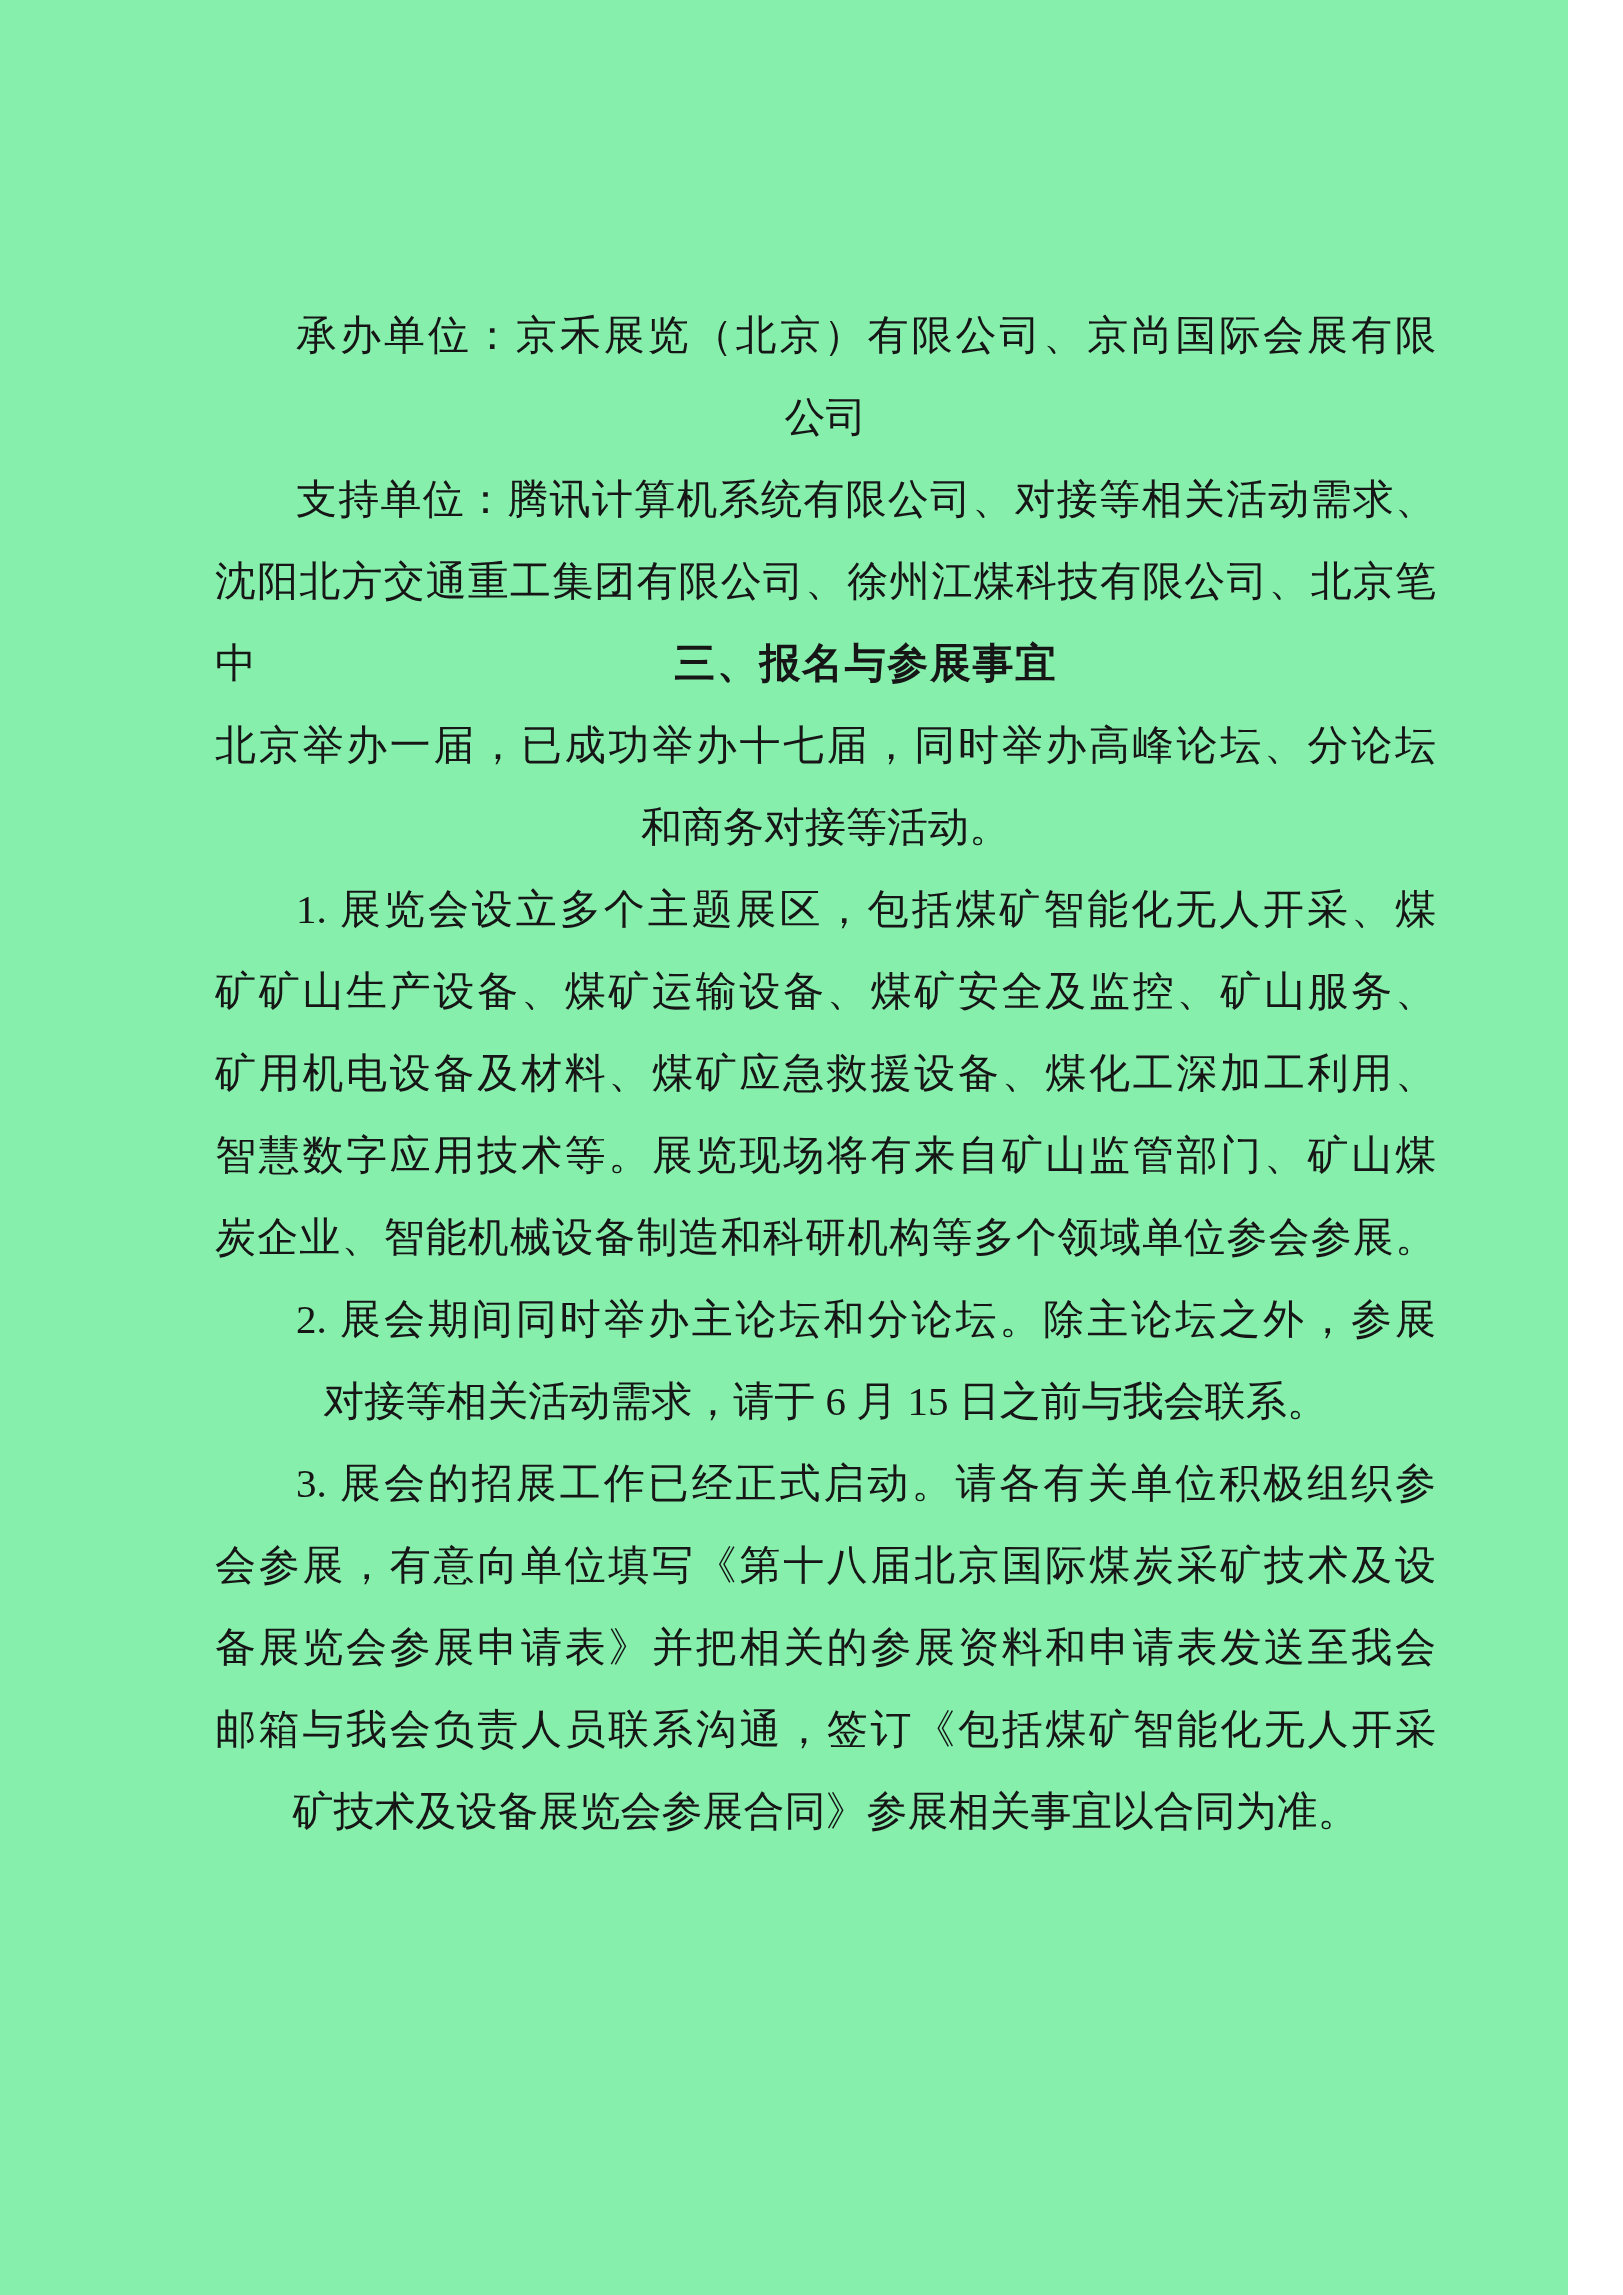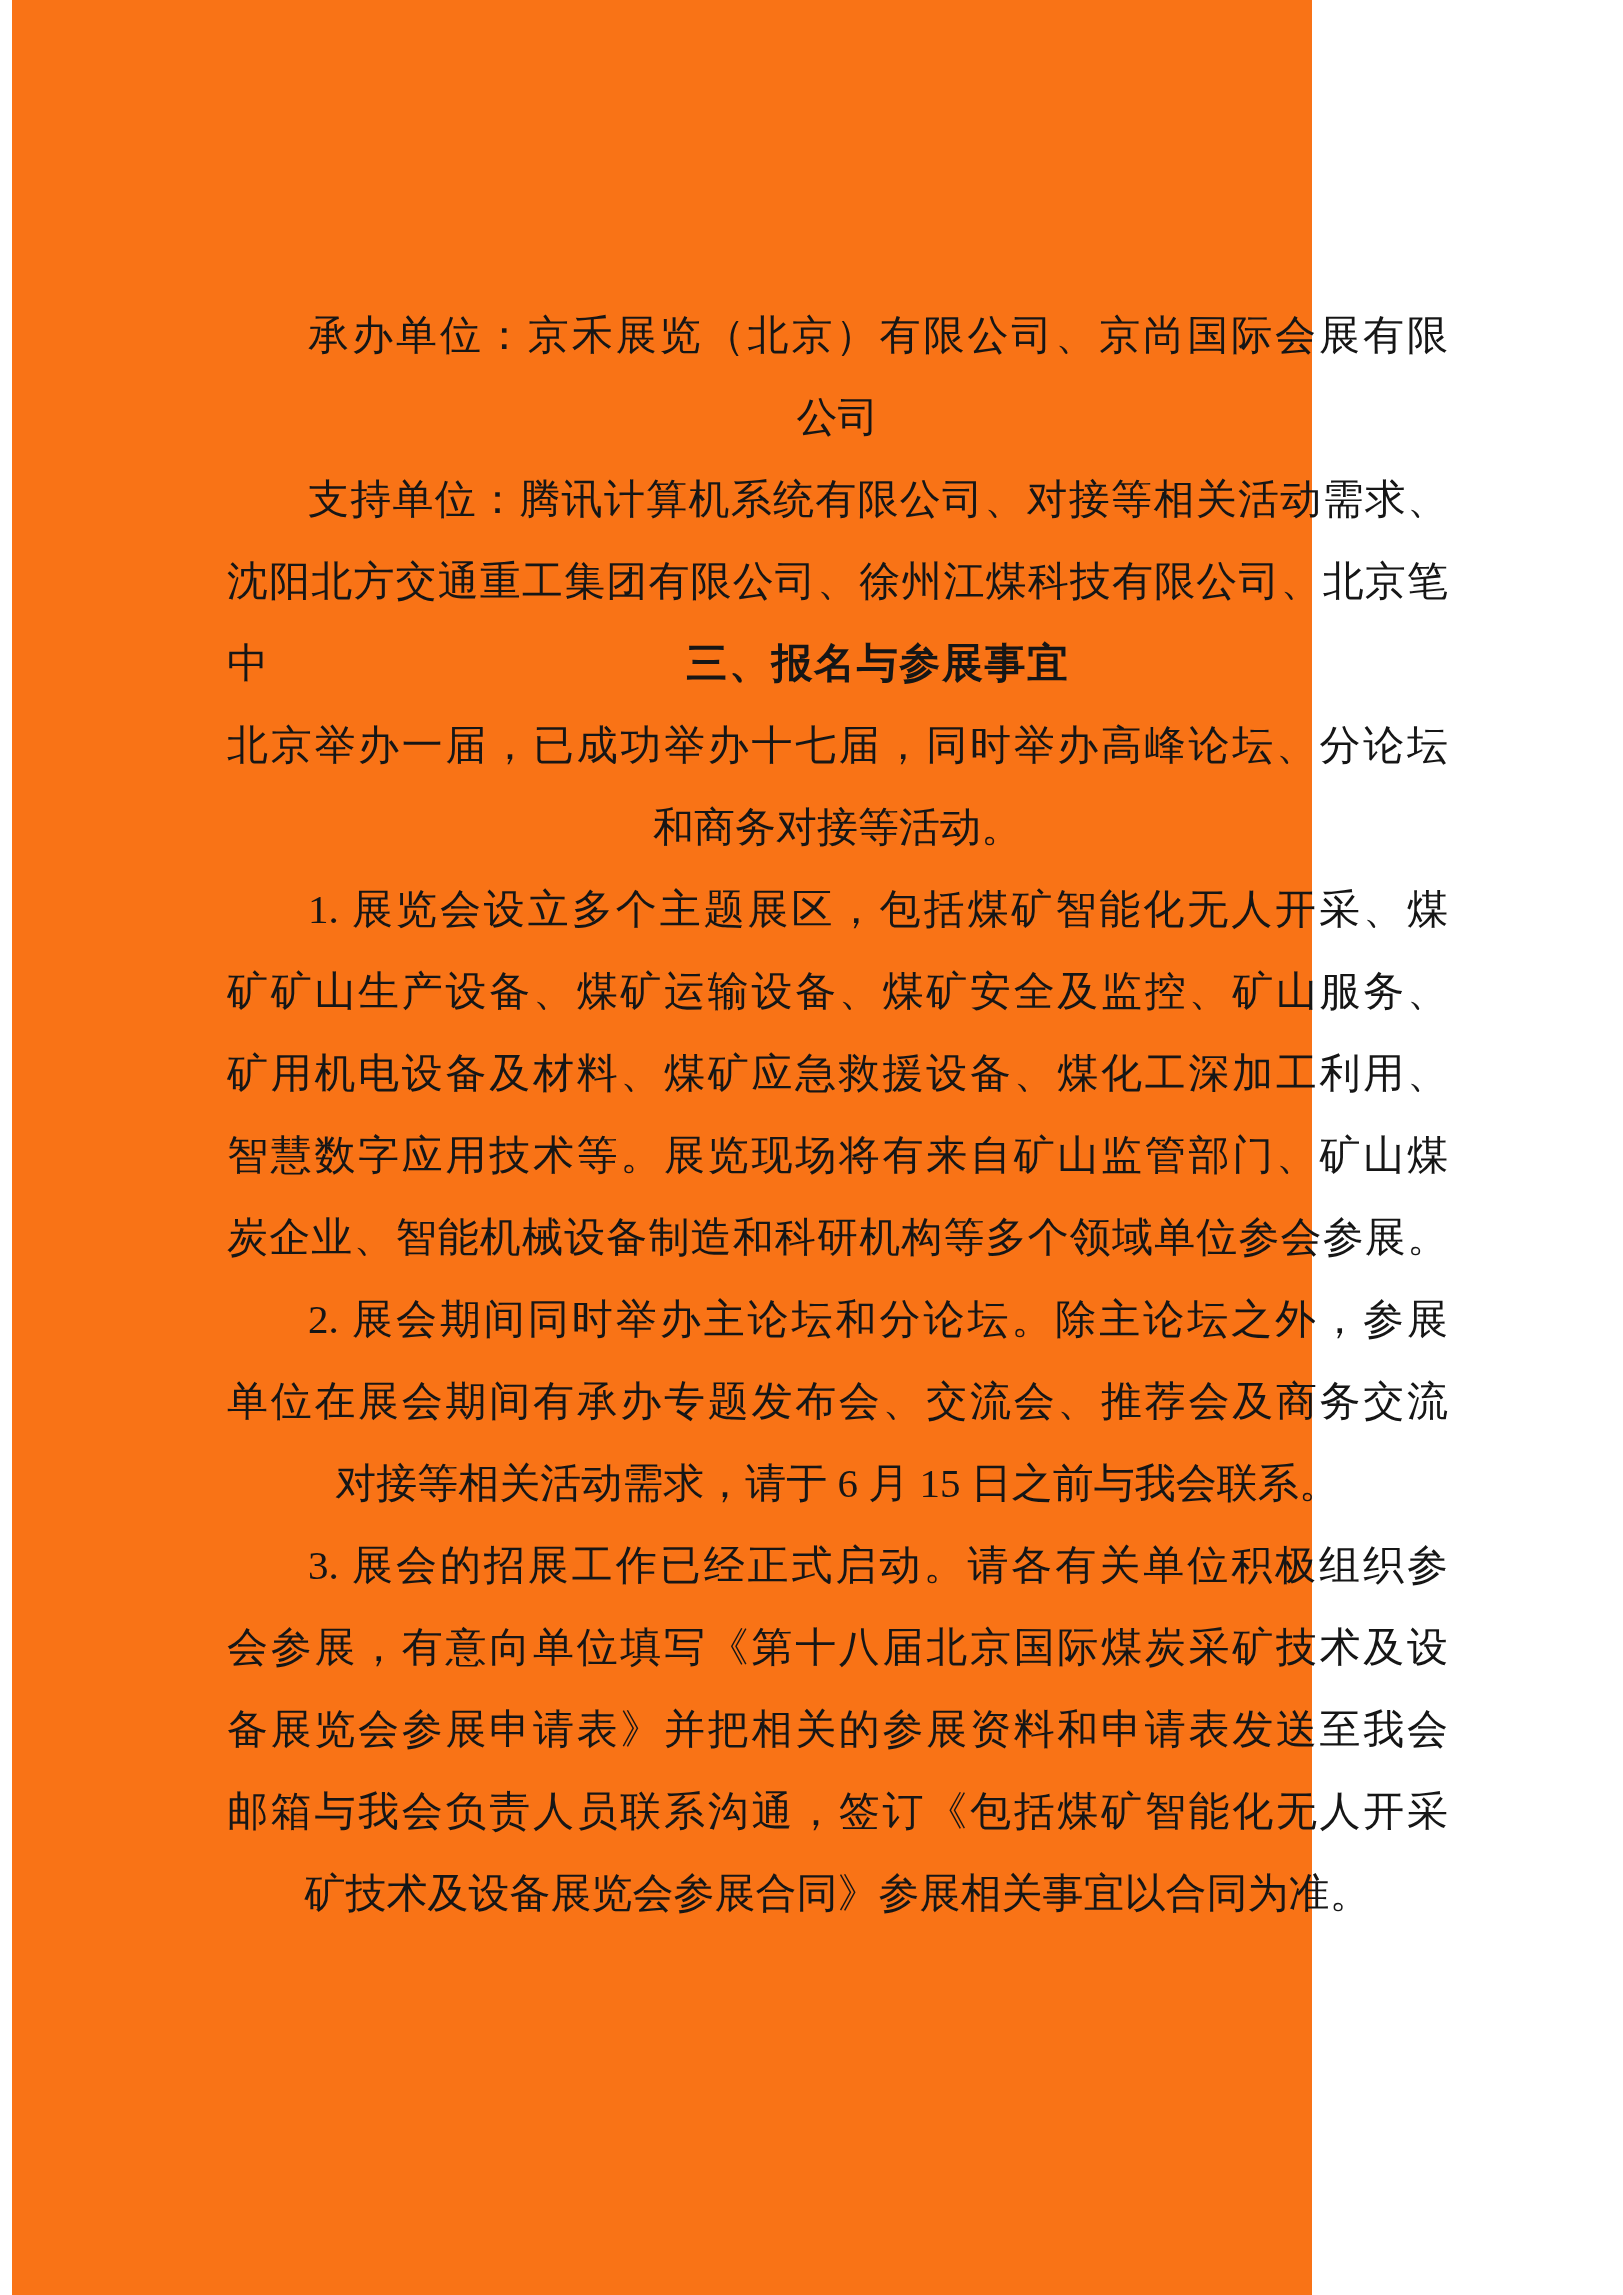--- a/index.html
+++ b/index.html
@@ -8,25 +8,25 @@
   }
   body {
     width: 1624px;
     height: 2295px;
     position: relative;
     background: #ffffff;
     font-family: "Liberation Serif", "DejaVu Serif", serif;
   }
   .doc-page {
     position: absolute;
-    left: 12px;
+    left: 0;
     top: 0;
-    width: 1300px;
+    width: 1568px;
     height: 2295px;
-    background: #f97316;
+    background: #86efac;
   }
   .text-body {
     position: absolute;
     left: 215px;
     top: 294px;
     width: 1221px;
   }
   .line {
     height: 82px;
     line-height: 82px;
@@ -61,21 +61,20 @@
       <div class="line justify">沈阳北方交通重工集团有限公司、徐州江煤科技有限公司、北京笔中</div>
       <div class="line indent bold">三、报名与参展事宜</div>
       <div class="line justify">北京举办一届，已成功举办十七届，同时举办高峰论坛、分论坛</div>
       <div class="line">和商务对接等活动。</div>
       <div class="line justify indent">1. 展览会设立多个主题展区，包括煤矿智能化无人开采、煤</div>
       <div class="line justify">矿矿山生产设备、煤矿运输设备、煤矿安全及监控、矿山服务、</div>
       <div class="line justify">矿用机电设备及材料、煤矿应急救援设备、煤化工深加工利用、</div>
       <div class="line justify">智慧数字应用技术等。展览现场将有来自矿山监管部门、矿山煤</div>
       <div class="line justify">炭企业、智能机械设备制造和科研机构等多个领域单位参会参展。</div>
       <div class="line justify indent">2. 展会期间同时举办主论坛和分论坛。除主论坛之外，参展</div>
-      <div class="line justify">单位在展会期间有承办专题发布会、交流会、推荐会及商务交流</div>
       <div class="line">对接等相关活动需求，请于 6 月 15 日之前与我会联系。</div>
       <div class="line justify indent">3. 展会的招展工作已经正式启动。请各有关单位积极组织参</div>
       <div class="line justify">会参展，有意向单位填写《第十八届北京国际煤炭采矿技术及设</div>
       <div class="line justify">备展览会参展申请表》并把相关的参展资料和申请表发送至我会</div>
       <div class="line justify">邮箱与我会负责人员联系沟通，签订《包括煤矿智能化无人开采</div>
       <div class="line">矿技术及设备展览会参展合同》参展相关事宜以合同为准。</div>
     </div>
 </div>
 
 

